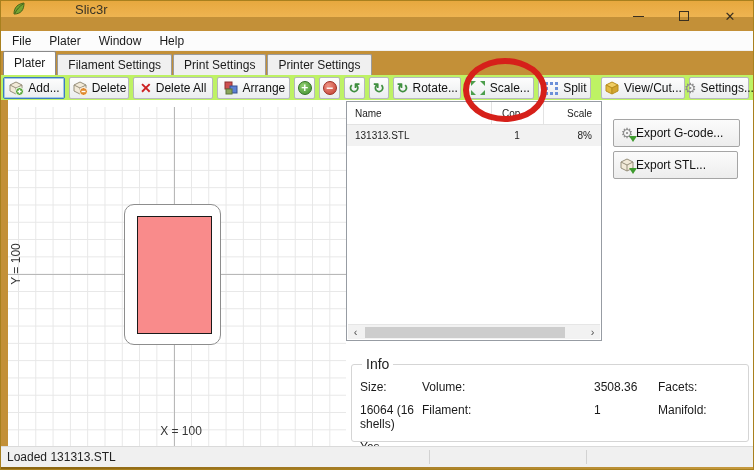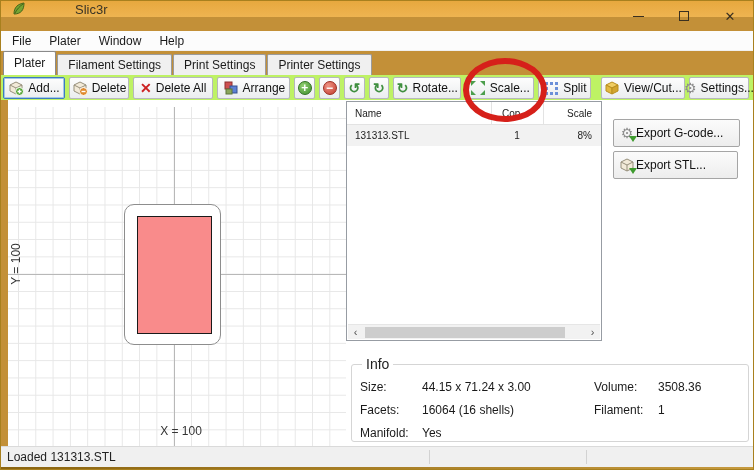--- a/index.html
+++ b/index.html
@@ -327,21 +327,20 @@
       </svg>
       <span class="mini-arrow"></span>
     </span>
     <span>Export STL...</span>
   </div>
 
   <fieldset class="info-box">
     <legend class="info-legend">Info</legend>
     <div class="info-grid">
       <span>Size:</span>
-      <span>44.15 x 71.24 x 3.00</span>
       <span>Volume:</span>
       <span>3508.36</span>
       <span>Facets:</span>
       <span>16064 (16 shells)</span>
       <span>Filament:</span>
       <span>1</span>
       <span>Manifold:</span>
       <span>Yes</span>
     </div>
   </fieldset>

